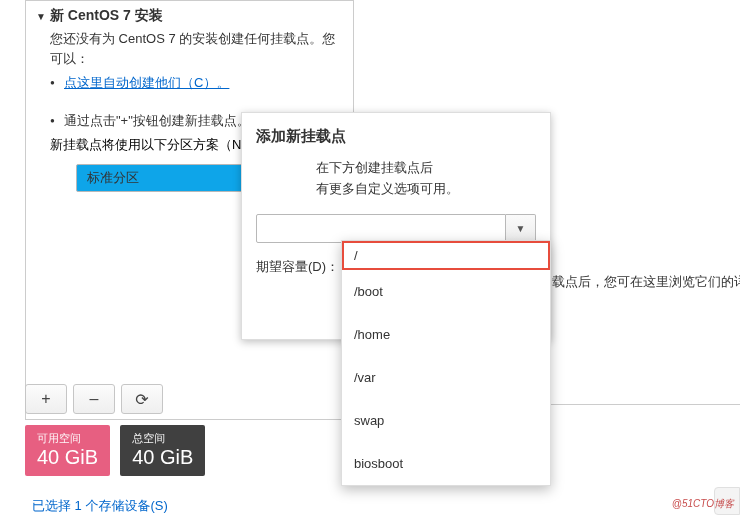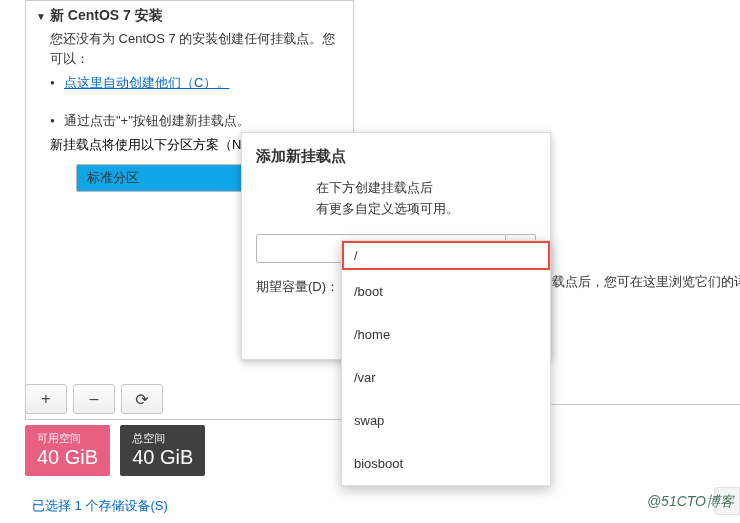--- a/index.html
+++ b/index.html
@@ -24,36 +24,36 @@
     .badge { padding: 6px 12px 8px 12px; border-radius: 2px; }
     .badge-pink { background: #e75f81; color: #fff; }
     .badge-gray { background: #404040; color: #fff; }
     .badge-label { font-size: 11px; opacity: 0.95; }
     .badge-value { font-size: 20px; font-weight: 300; line-height: 1.1; }
     
     .storage-link { position: absolute; left: 32px; top: 497px; font-size: 13px; color: #0066cc; cursor: pointer; }
     .info-text { position: absolute; left: 552px; top: 273px; font-size: 13px; color: #333; white-space: nowrap; }
     .divider { position: absolute; left: 362px; top: 404px; width: 378px; height: 1px; background: #ccc; }
     
-    .dialog { position: absolute; left: 241px; top: 112px; width: 310px; height: 228px; background: #fff; box-shadow: 0 2px 8px rgba(0,0,0,0.25); border: 1px solid #ddd; padding: 14px 14px 14px 14px; margin-top: 20px; }
+    .dialog { position: absolute; left: 241px; top: 112px; width: 310px; height: 228px; background: #fff; box-shadow: 0 2px 8px rgba(0,0,0,0.25); border: 1px solid #ddd; padding: 14px 14px 14px 14px; }
     .dialog-title { font-size: 15px; font-weight: bold; color: #333; margin-bottom: 12px; }
     .dialog-sub { font-size: 13px; color: #333; margin-left: 60px; line-height: 1.6; margin-bottom: 14px; }
     .form-row { display: flex; align-items: center; margin-bottom: 10px; }
     .form-label { width: 88px; font-size: 13px; color: #333; text-align: left; }
     .combo { flex: 1; display: flex; }
     .combo-input { flex: 1; height: 29px; border: 1px solid #b8b8b8; border-radius: 2px 0 0 2px; background: #fff; padding: 0 8px; font-size: 13px; }
     .combo-btn { width: 30px; height: 29px; border: 1px solid #b8b8b8; border-left: none; background: linear-gradient(#fafafa,#ececec); border-radius: 0 2px 2px 0; display: flex; align-items: center; justify-content: center; font-size: 10px; color: #555; cursor: pointer; }
     .text-input { flex: 1; height: 29px; border: 1px solid #b8b8b8; border-radius: 2px; padding: 0 8px; font-size: 13px; outline: none; }
     .dialog-action { width: 40px; height: 29px; border: 1px solid #c6c6c6; background: linear-gradient(#fcfcfc,#efefef); border-radius: 3px; margin-left: 90px; margin-top: 10px; }
     
     .dropdown { position: absolute; left: 341px; top: 240px; width: 210px; background: #fff; box-shadow: 0 4px 12px rgba(0,0,0,0.25); border: 1px solid #ddd; }
     .dropdown-item { padding: 14px 12px; font-size: 13px; color: #333; cursor: pointer; }
     .dropdown-item.selected { border: 2px solid #e74c3c; padding: 5px 10px; }
     
-    .watermark { position: absolute; right: 6px; bottom: 12px; font-size: 14px; font-style: italic; color: #14532d; opacity: 0.8; }
+    .watermark { position: absolute; right: 6px; bottom: 12px; font-size: 10px; font-style: italic; color: #b91c1c; opacity: 0.8; }
     .wm-side { position: absolute; right: 0; bottom: 8px; width: 26px; height: 28px; background: #f4f4f4; border: 1px solid #e0e0e0; border-radius: 4px 0 0 4px; }
   </style>
 </head>
 <body>
 
 <div class="left-panel">
   <div class="tree-header">
     <div class="tree-title-row">
       <span class="triangle">▼</span>
       <span class="install-title">新 CentOS 7 安装</span>

